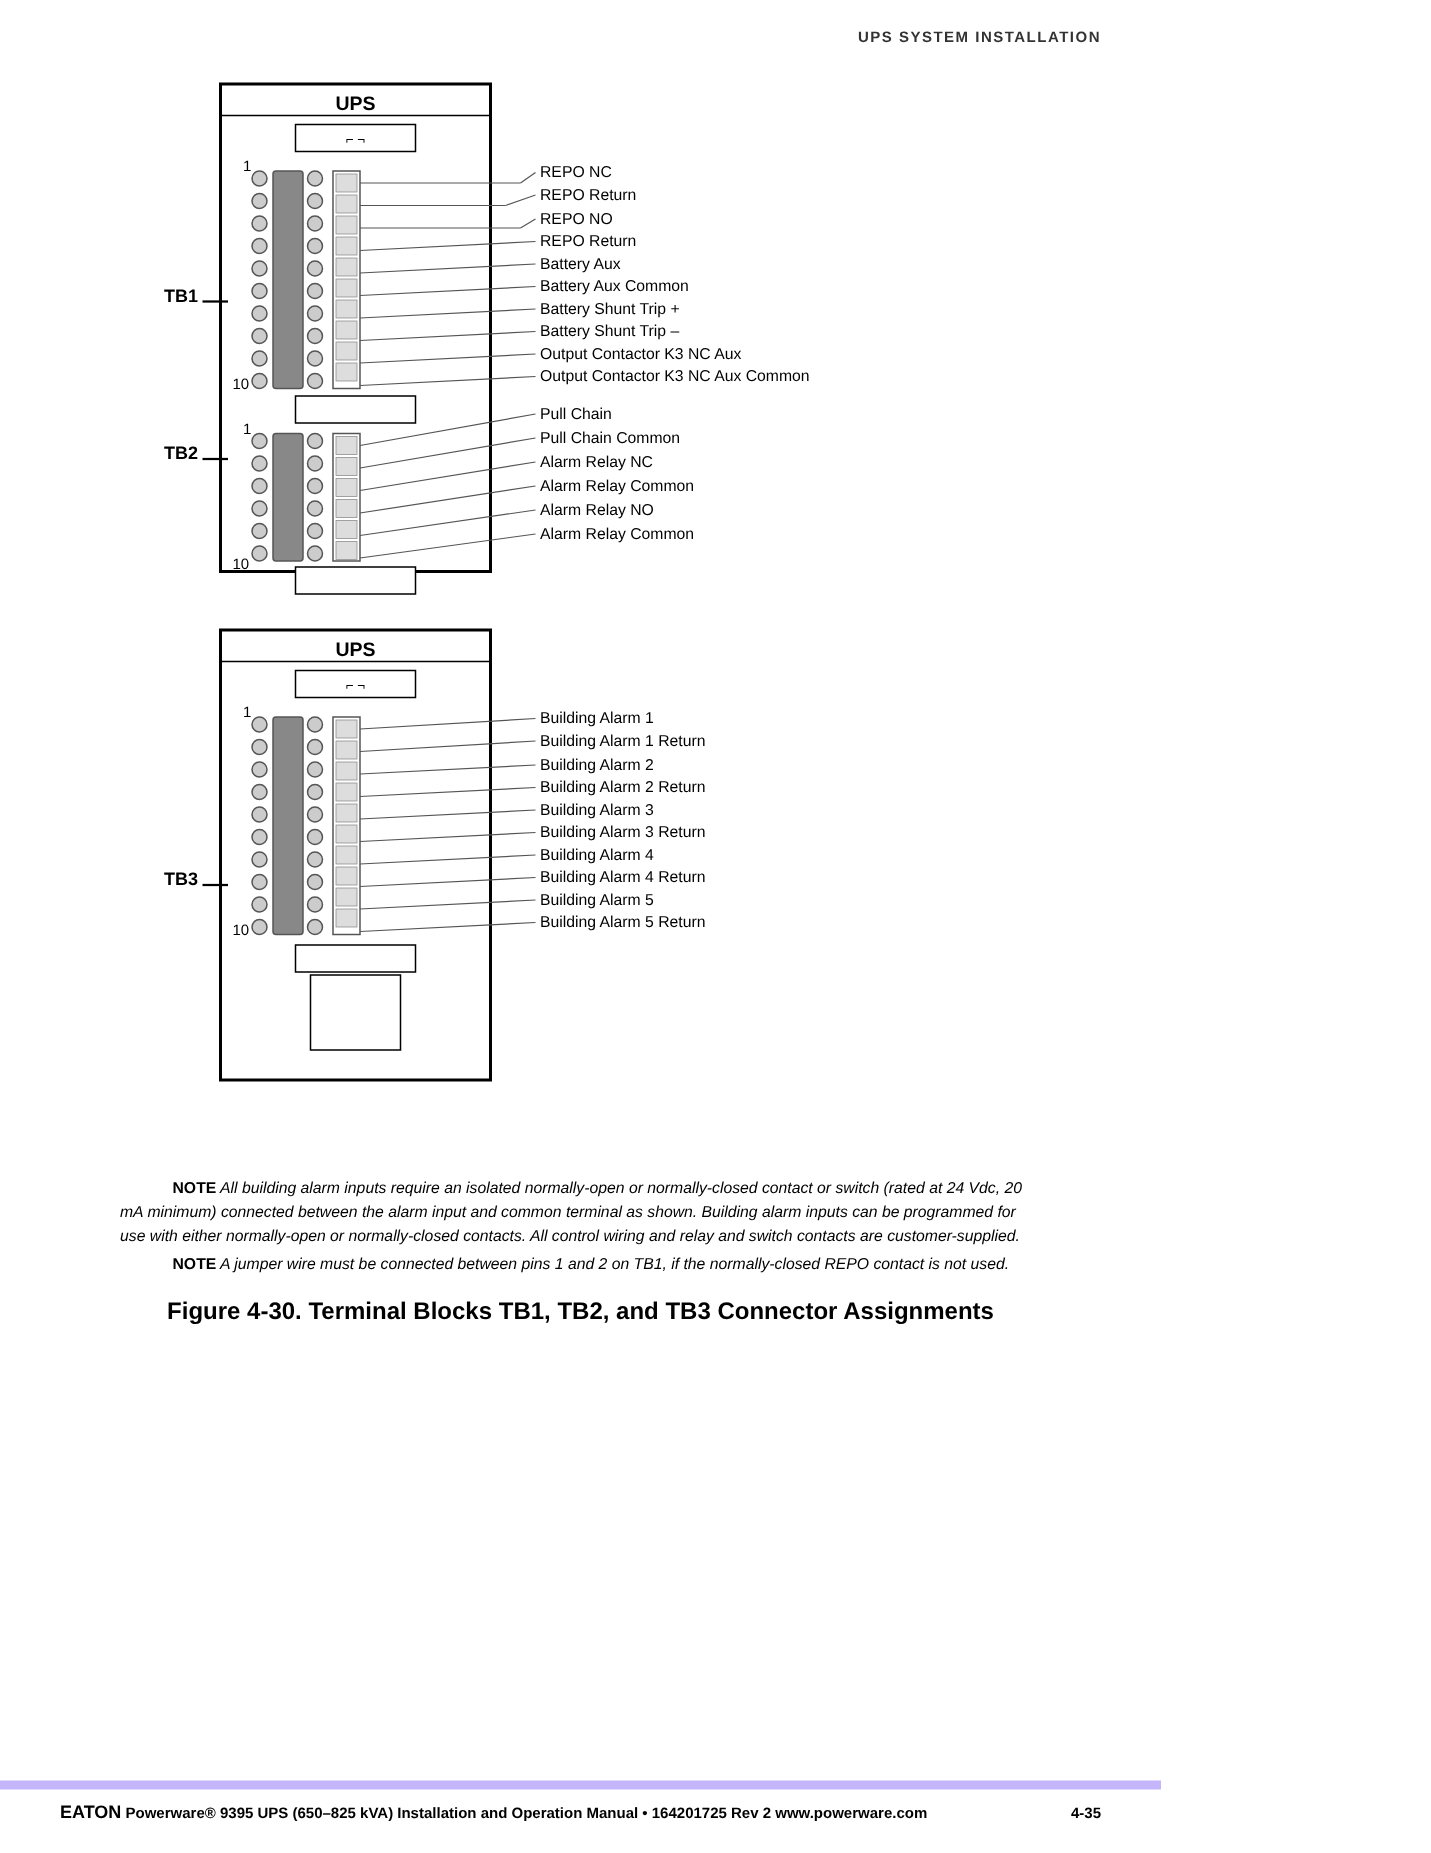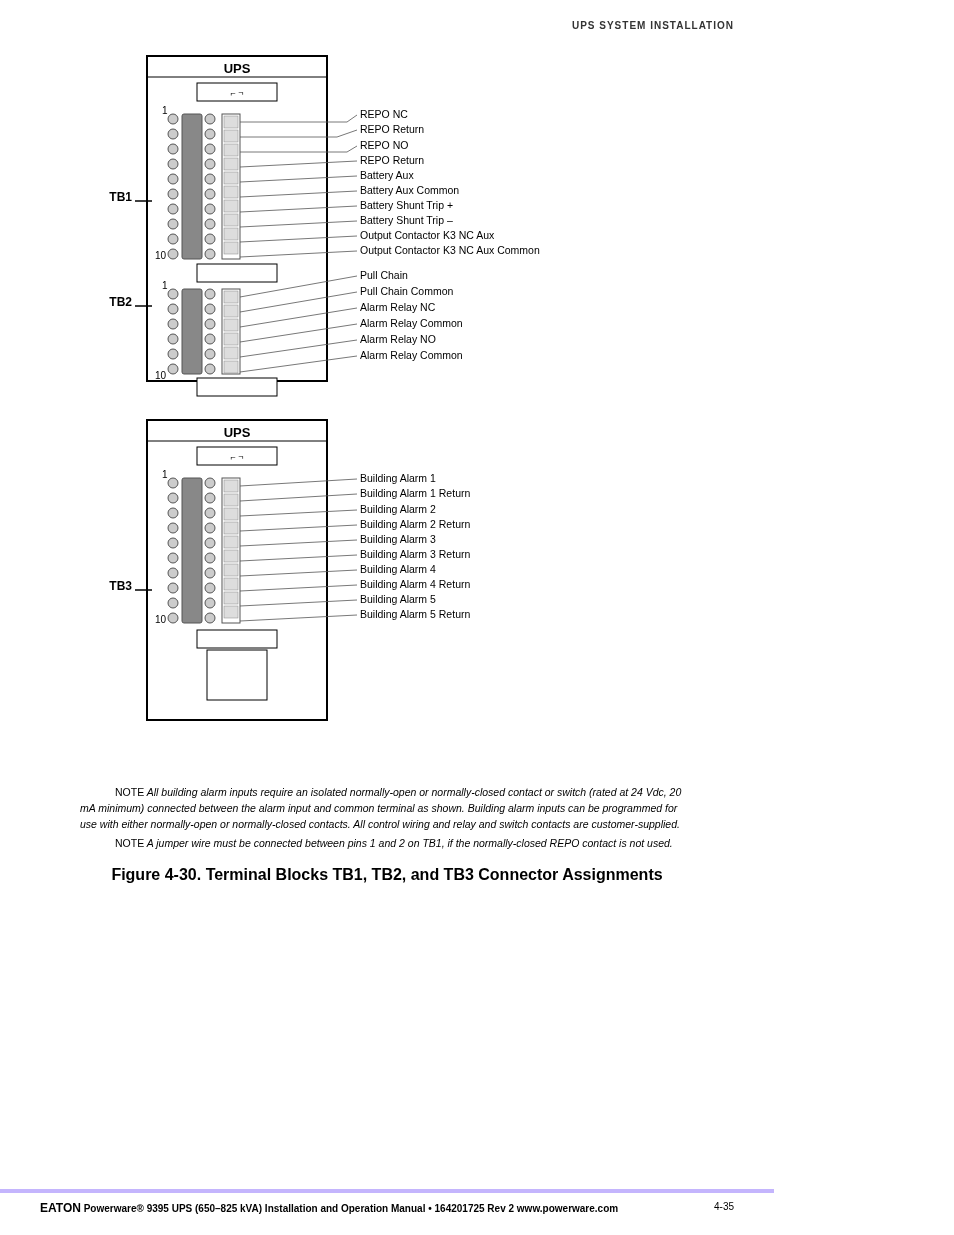--- a/index.html
+++ b/index.html
@@ -30,47 +30,47 @@
     
     .notes-section {
       margin: 20px 40px 10px 40px;
       font-size: 10.5px;
       line-height: 1.5;
     }
     .note-line {
       margin-bottom: 4px;
     }
     .note-bold {
-      font-weight: normal;
+      font-weight: bold;
       padding-left: 35px;
     }
     .note-italic {
       font-style: italic;
     }
     .figure-caption {
       text-align: center;
       font-weight: bold;
       font-size: 16px;
       margin: 14px 0 16px 0;
     }
     .footer {
       position: absolute;
       bottom: 20px;
       left: 0;
       right: 0;
       display: flex;
       justify-content: space-between;
-      align-items: flex-start;
+      align-items: flex-end;
       padding: 0 40px;
       font-size: 10px;
-      border-top: 4px solid #c4b5fd;
+      border-top: 6px solid #c4b5fd;
       padding-top: 8px;
     }
     .footer-left { font-weight: bold; }
-    .footer-right { font-weight: normal; }
+    .footer-right { font-weight: bold; }
     .eaton-brand { font-weight: 900; font-size: 12px; }
 
     
     .both-diagrams {
       display: flex;
       flex-direction: column;
       align-items: center;
       gap: 4px;
       margin: 0 0 20px 0;
     }

